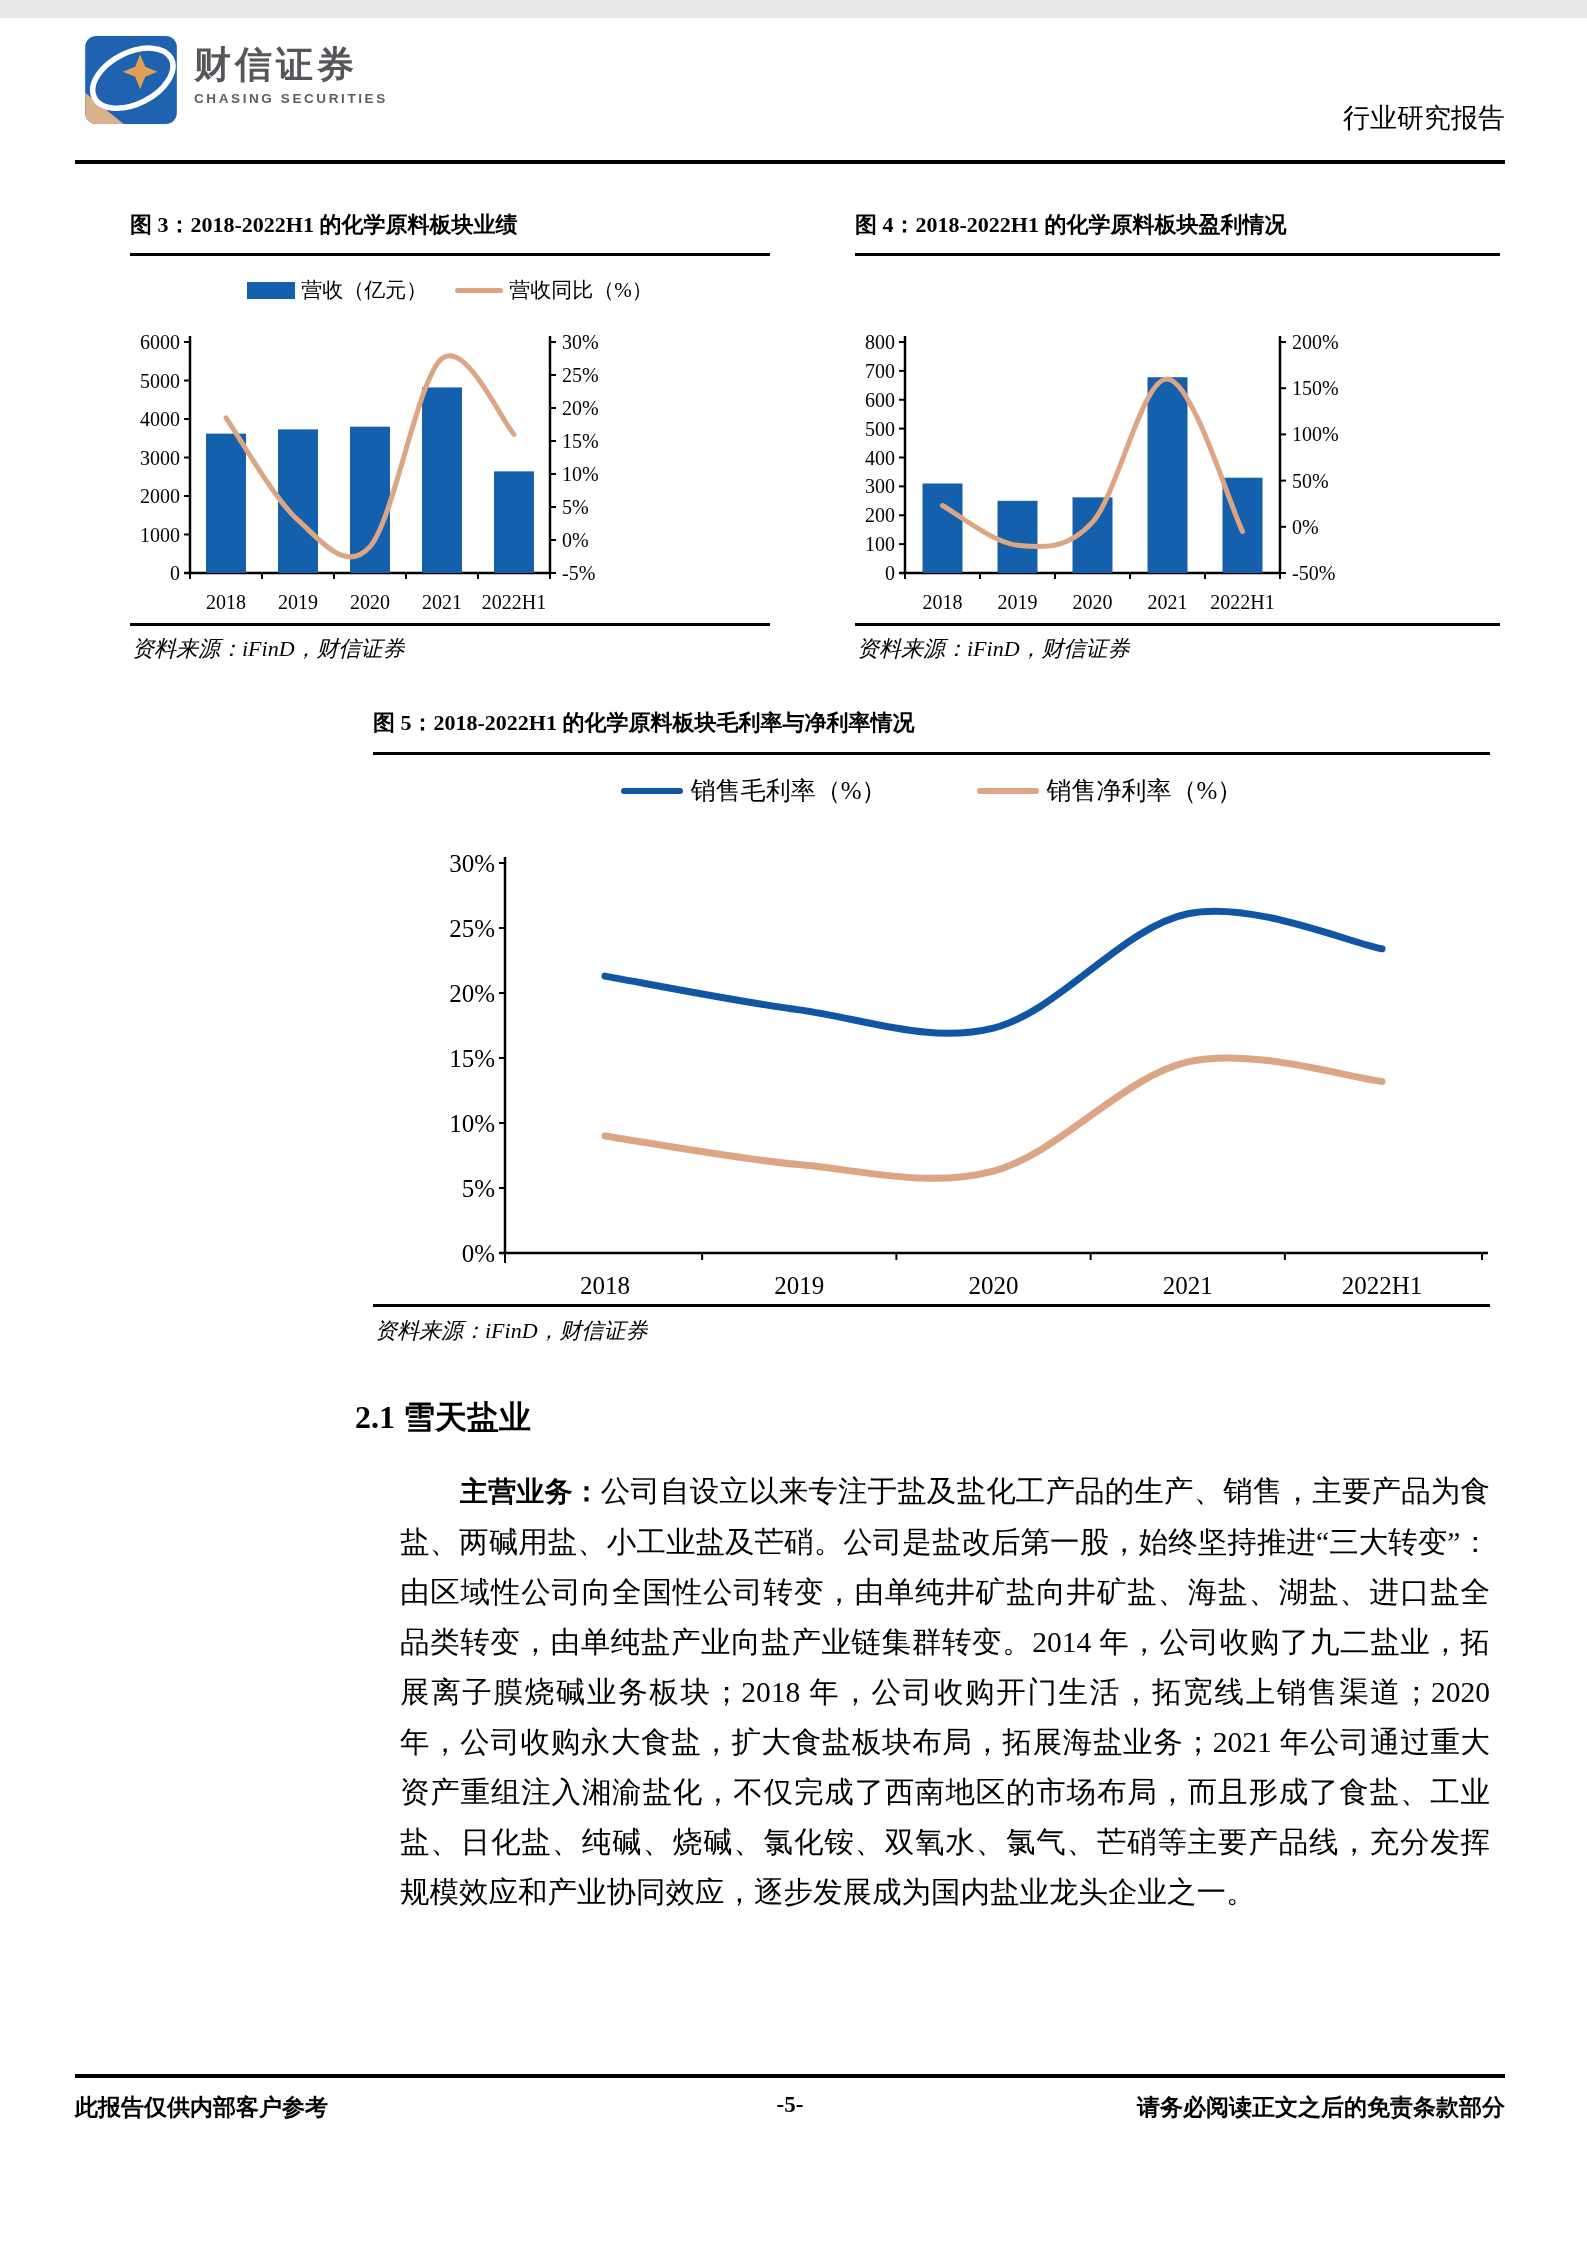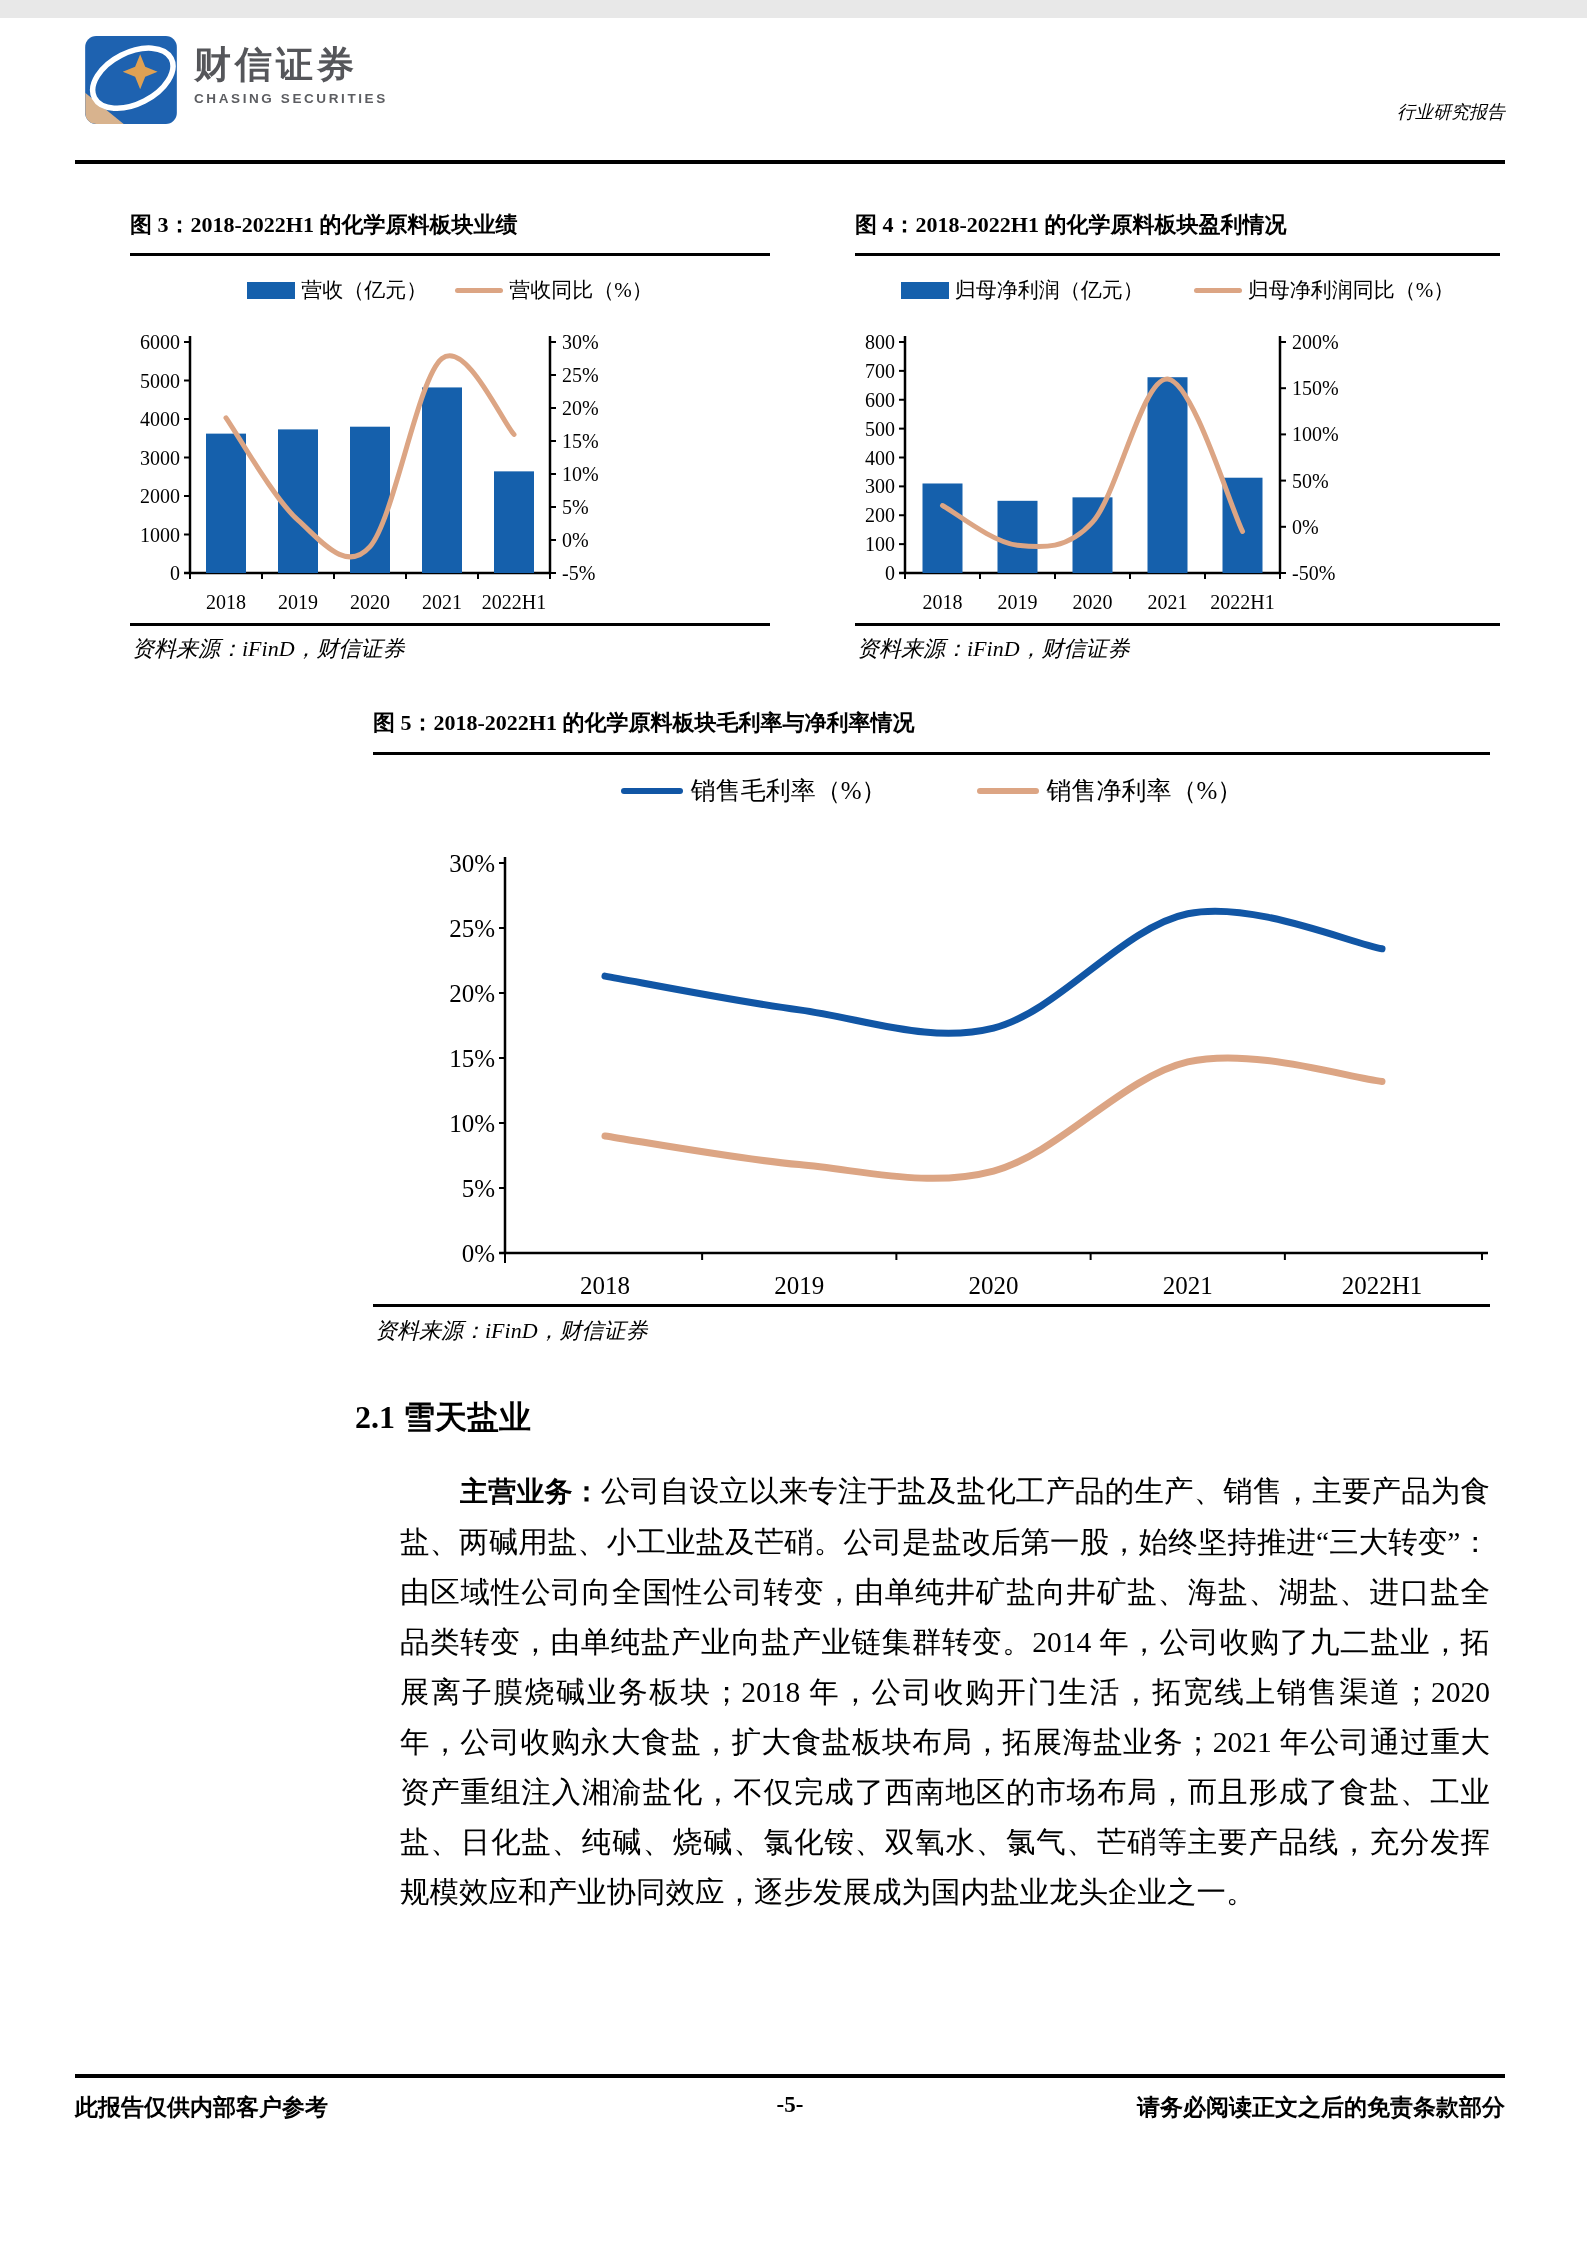--- a/index.html
+++ b/index.html
@@ -7,21 +7,21 @@
     position:relative;width:1587px;height:2245px;background:#ffffff;
     margin:18px auto;overflow:hidden;
     font-family:"Liberation Serif","DejaVu Serif",serif;color:#000;
   }
   .abs{position:absolute;}
   
   .brand-cn{font-family:"Liberation Sans","DejaVu Sans",sans-serif;font-weight:bold;
     font-size:37px;color:#55565a;letter-spacing:4px;line-height:1;}
   .brand-en{font-family:"Liberation Sans","DejaVu Sans",sans-serif;font-weight:bold;
     font-size:13.5px;color:#5c5d61;letter-spacing:2.6px;margin-top:8px;}
-  .report-type{font-size:18px;font-style:italic;}
+  .report-type{font-size:27px;}
   .rule{background:#000;}
   
   .fig-title{font-size:22px;font-weight:bold;white-space:nowrap;}
   .legend{display:flex;justify-content:center;align-items:center;}
   .legend-item{display:flex;align-items:center;}
   .sw-bar{width:48px;height:17px;}
   .sw-line{width:48px;height:5px;border-radius:3px;}
   .sw-line-big{width:62px;height:6px;border-radius:3px;}
   .legend-label{font-size:21px;margin-left:6px;white-space:nowrap;}
   .legend-label-big{font-size:25px;margin-left:8px;white-space:nowrap;}
@@ -127,30 +127,20 @@
           <rect x="364" y="153.36" width="40" height="101.63999999999999"></rect>
         </g>
         <path d="M96,99.9C108,116.95 144,180.75 168,202.2C192,223.64999999999998 216,255.54999999999998 240,228.6C264,201.65 288,59.2 312,40.5C336,21.8 372,103.75 384,116.4" fill="none" stroke="#dca584" stroke-width="5" stroke-linecap="round"></path>
       </g>
     </svg>
   <div class="abs rule" style="left:130px;top:605px;width:640px;height:3px;"></div>
   <div class="abs source-note" style="left:132px;top:616px;">资料来源：iFinD，财信证券</div>
 
   <div class="abs fig-title" style="left:855px;top:192px;">图 4：2018-2022H1 的化学原料板块盈利情况</div>
   <div class="abs rule" style="left:855px;top:235px;width:645px;height:3px;"></div>
-  <div class="abs legend" style="left:855px;top:258px;width:645px;gap:50px;">
-    <div class="legend-item">
-      <span class="sw-bar" style="background:#1560ac;"></span>
-      <span class="legend-label">归母净利润（亿元）</span>
-    </div>
-    <div class="legend-item">
-      <span class="sw-line" style="background:#dca584;"></span>
-      <span class="legend-label">归母净利润同比（%）</span>
-    </div>
-  </div>
   <svg id="chart-fig4" class="abs" style="left:855px;top:300px;" width="645" height="310" viewBox="0 0 645 310">
       <g font-family="&quot;Liberation Serif&quot;,&quot;DejaVu Serif&quot;,serif">
         <text x="40" y="262" text-anchor="end" font-size="20">0</text>
         <line x1="44" y1="255" x2="50" y2="255" stroke="#000" stroke-width="2"></line>
         <text x="40" y="233.125" text-anchor="end" font-size="20">100</text>
         <line x1="44" y1="226.125" x2="50" y2="226.125" stroke="#000" stroke-width="2"></line>
         <text x="40" y="204.25" text-anchor="end" font-size="20">200</text>
         <line x1="44" y1="197.25" x2="50" y2="197.25" stroke="#000" stroke-width="2"></line>
         <text x="40" y="175.375" text-anchor="end" font-size="20">300</text>
         <line x1="44" y1="168.375" x2="50" y2="168.375" stroke="#000" stroke-width="2"></line>

